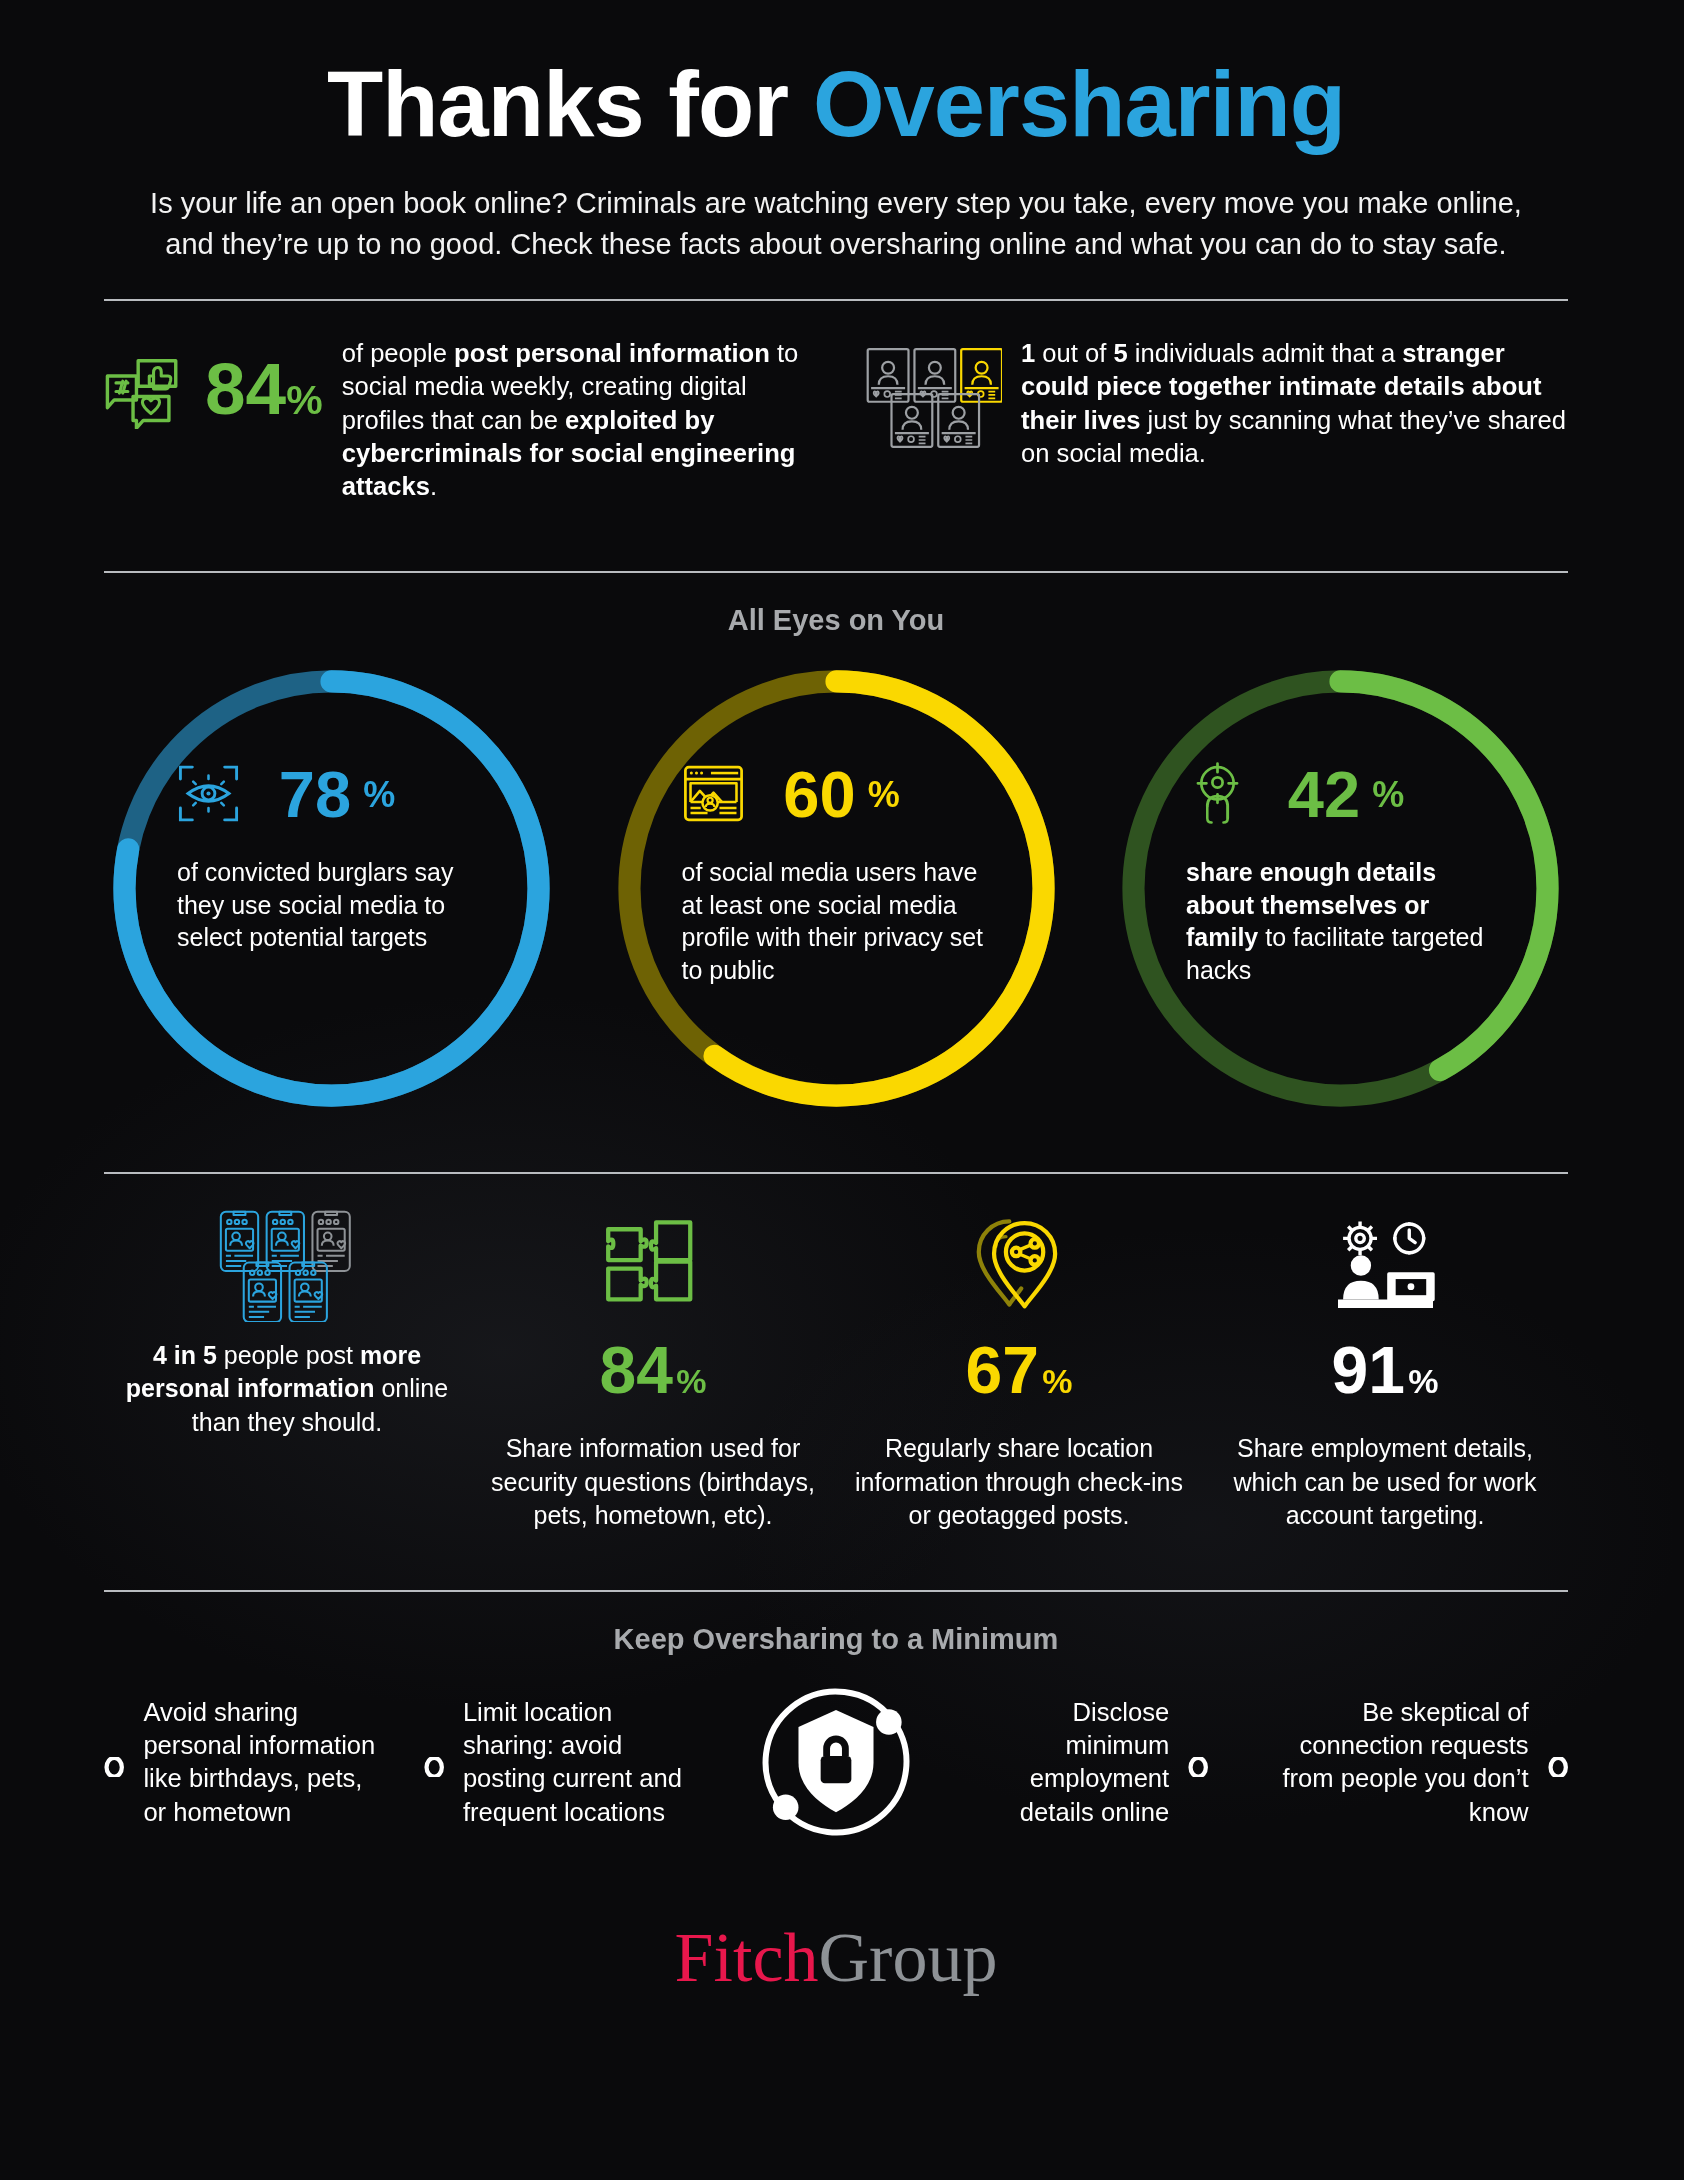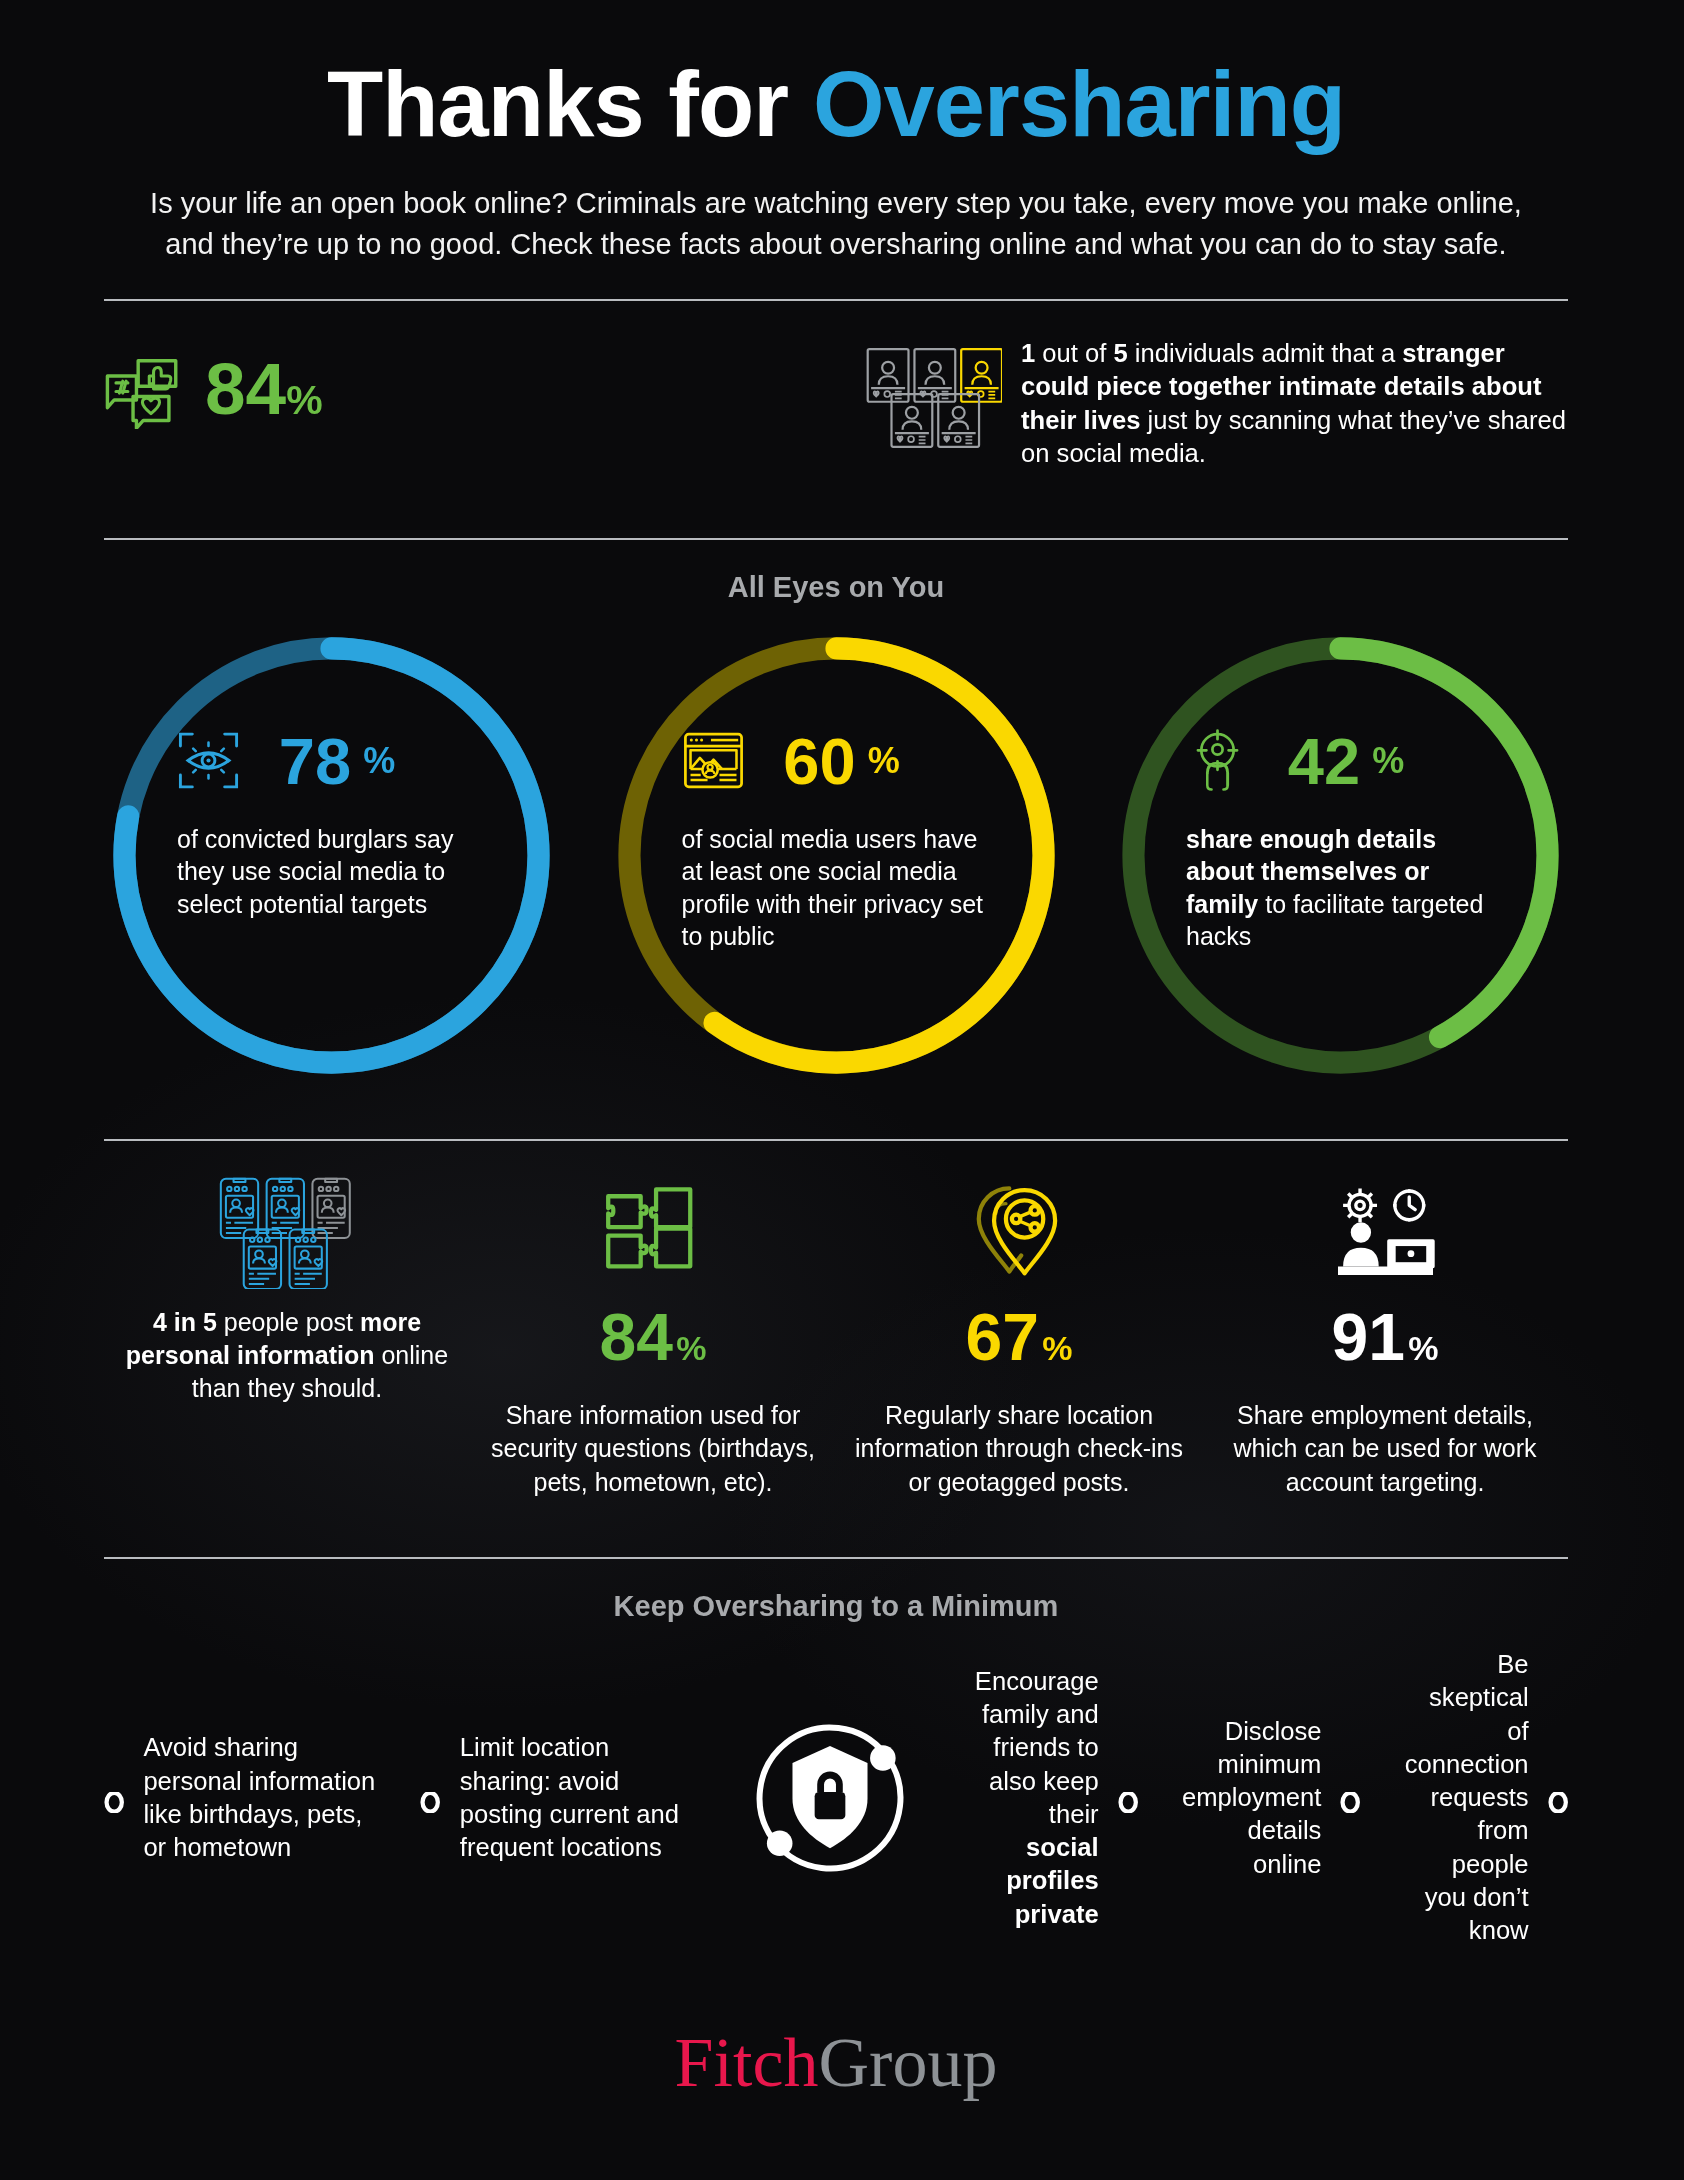--- a/index.html
+++ b/index.html
@@ -160,20 +160,21 @@
           <path d="M40 16 h44 v30 h-44 z"></path>
           <path d="M4 34 h34 v28 h-26 l-8 9 z"></path>
           <path d="M34 58 h42 v28 h-30 l-8 9 v-9 h-4 z"></path>
           <path d="M14 42 h14 M14 52 h14 M22 40 l-4 14 M26 40 l-4 14" stroke-width="3.6"></path>
           <path d="M58 40 v-10 q0-6 5-6 q4 0 4 5 v5 h8 q4 0 3 5 l-2 7 q-1 3 -4 3 h-14 z" stroke-width="3.6"></path>
           <path d="M53 34 h5 v9 h-5 z" stroke-width="3.6"></path>
           <path d="M55 78 c-6-5 -10-9 -10-13 q0-5 5-5 q3 0 5 3 q2-3 5-3 q5 0 5 5 c0 4 -4 8 -10 13 z" stroke-width="3.6"></path>
         </svg>
       </span>
       <span class="big-num"><span>84</span><span class="pct">%</span></span>
+      <span class="body"><span>of people </span><b>post personal information</b><span> to social media weekly, creating digital profiles that can be </span><b>exploited by cybercriminals for social engineering attacks</b><span>.</span></span>
     </div>
 
     <div class="fact fact-right">
       <span class="icon">
         <svg width="136" height="101" viewBox="0 0 160 118" fill="none" stroke="#9DA0A4" stroke-width="2.6">
           <g>
             <rect x="2" y="2" width="48" height="62" rx="2"></rect>
             <circle cx="26" cy="24" r="7"></circle>
             <path d="M15 44 q0-10 11-10 q11 0 11 10"></path>
             <path d="M6 48 h40"></path>
@@ -476,28 +477,20 @@
         <path d="M95 34 l44 20 v42 c0 27 -22 46 -44 58 c-22 -12 -44 -31 -44 -58 V54z" fill="#fff"></path>
         <rect x="77" y="88" width="36" height="32" rx="5" fill="#0a0a0c"></rect>
         <path d="M84 88 v-9 a11 11 0 0 1 22 0 v9" stroke="#0a0a0c" stroke-width="8" fill="none"></path>
         <circle cx="157" cy="48" r="15" fill="#fff"></circle>
         <circle cx="36" cy="148" r="15" fill="#fff"></circle>
       </svg>
     </div>
 
     <div class="tips-col right">
       <div class="tip">
-        <span><span>Encourage family and friends to also keep their </span><b>social profiles private</b></span>
-        <span class="bullet">
-          <svg width="20.4" height="20.4" viewBox="0 0 24 24">
-              <ellipse cx="12" cy="12" rx="9" ry="11" fill="none" stroke="#fff" stroke-width="5"></ellipse>
-            </svg>
-        </span>
-      </div>
-      <div class="tip">
         <span><span>Disclose minimum employment details online</span></span>
         <span class="bullet">
           <svg width="20.4" height="20.4" viewBox="0 0 24 24">
               <ellipse cx="12" cy="12" rx="9" ry="11" fill="none" stroke="#fff" stroke-width="5"></ellipse>
             </svg>
         </span>
       </div>
       <div class="tip">
         <span><span>Be skeptical of connection requests from people you don’t know</span></span>
         <span class="bullet">

